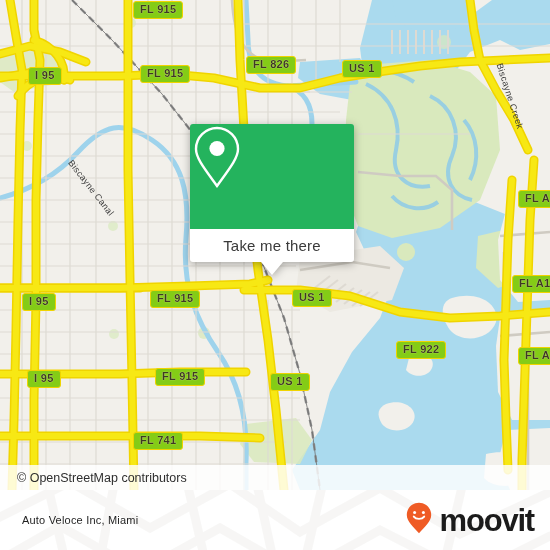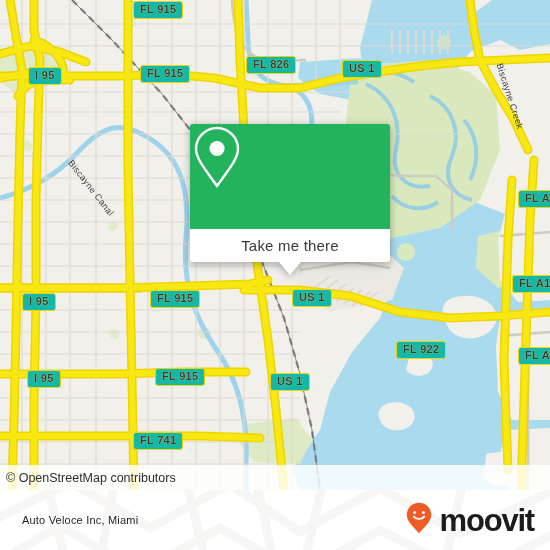--- a/index.html
+++ b/index.html
@@ -10,21 +10,21 @@
   }
   #app{position:relative;width:550px;height:550px;overflow:hidden;background:#fff;}
 
   
   #map{position:absolute;left:0;top:0;width:550px;height:490px;overflow:hidden;background:#f2f0eb;}
   #map svg{position:absolute;left:0;top:0;}
 
   
   .shield{
     position:absolute;
-    background:#14b8a6;
+    background:#84cc16;
     border:1.6px solid #f0d400;
     border-radius:3px;
     color:#3d3a22;
     font-size:11px;
     font-weight:bold;
     letter-spacing:.3px;
     padding:1px 6px 2px 6px;
     white-space:nowrap;
     line-height:13px;
     box-sizing:border-box;
@@ -36,21 +36,21 @@
     position:absolute;
     color:#3b3b3b;
     font-size:9px;
     letter-spacing:.4px;
     white-space:nowrap;
     transform-origin:0 0;
   }
 
   
   #card{
-    position:absolute;left:190px;top:124px;width:200px;
+    position:absolute;left:190px;top:124px;width:164px;
     filter:drop-shadow(0 2px 4px rgba(0,0,0,.32));
   }
   #card-top{
     background:#24b35d;height:105px;border-radius:3px 3px 0 0;
     display:flex;align-items:center;justify-content:center;
   }
   #card-foot{
     background:#ffffff;height:33px;border-radius:0 0 3px 3px;
     display:flex;align-items:center;justify-content:center;
     color:#3a3a3a;font-size:15px;letter-spacing:.2px;
@@ -59,21 +59,21 @@
     position:absolute;left:50%;margin-left:-11px;top:100%;
     width:0;height:0;border-left:11px solid transparent;
     border-right:11px solid transparent;border-top:13px solid #ffffff;
   }
 
   
   #attrib{
     position:absolute;left:0;top:465px;width:100%;height:25px;
     background:rgba(255,255,255,.82);
     display:flex;align-items:center;
-    color:#2e2e2e;font-size:12.5px;padding-left:6px;box-sizing:border-box;
+    color:#2e2e2e;font-size:12.5px;padding-left:17px;box-sizing:border-box;
   }
 
   
   #footer{
     position:absolute;left:0;top:490px;width:550px;height:60px;
     background:#ffffff;overflow:hidden;
   }
   #footer-watermark{position:absolute;left:0;top:-28px;opacity:.5;}
   #footer-title{
     position:absolute;left:22px;top:0;height:60px;display:flex;align-items:center;

